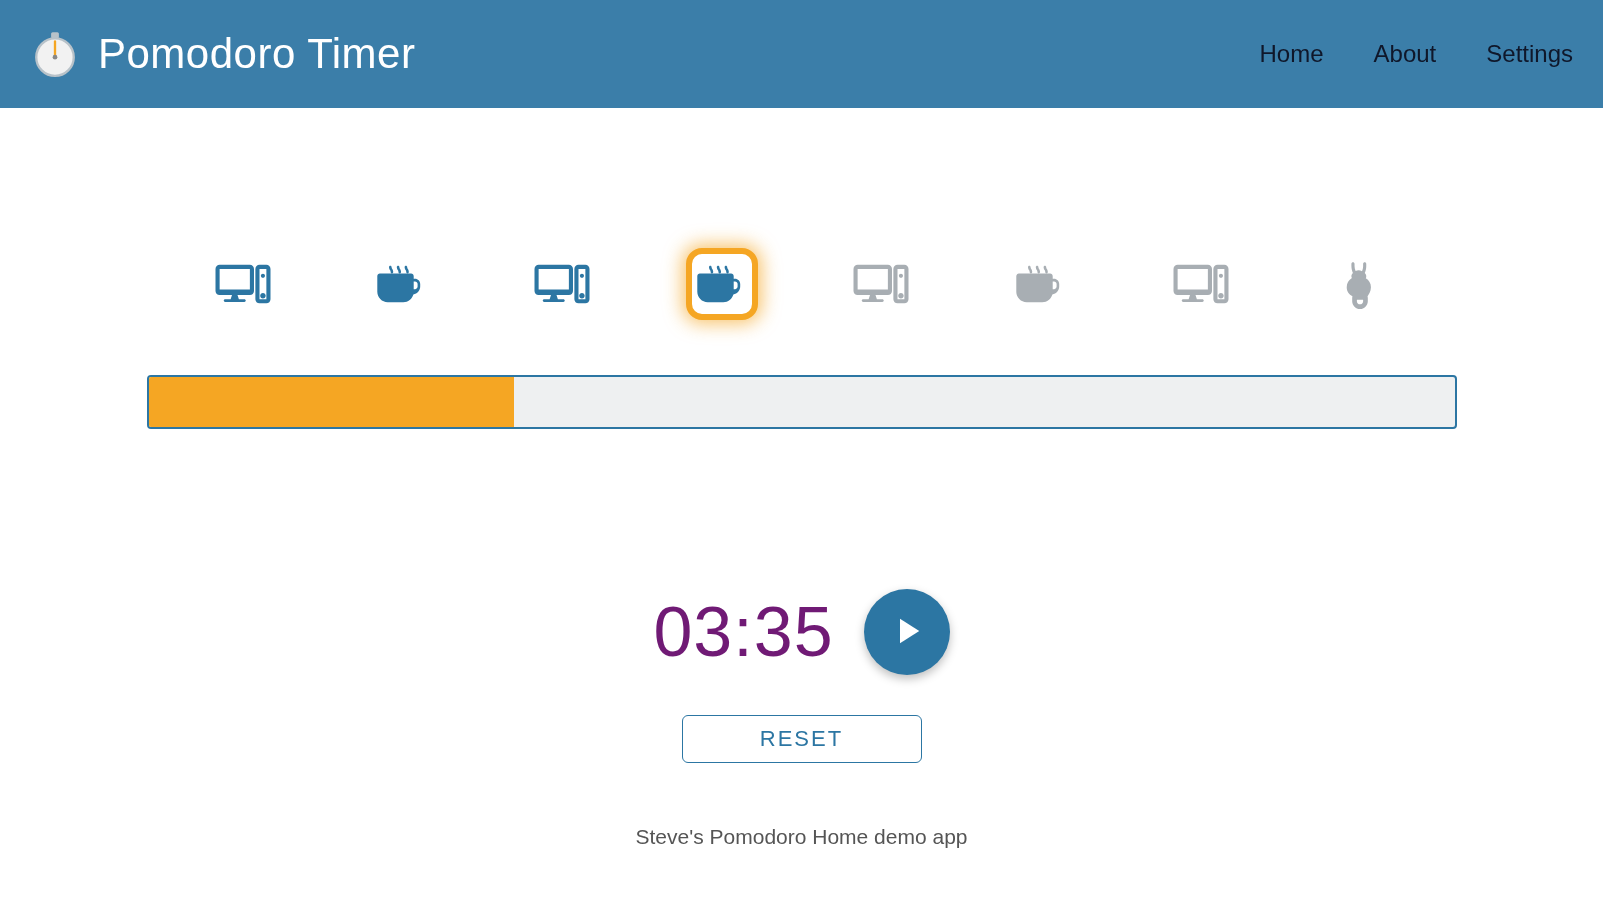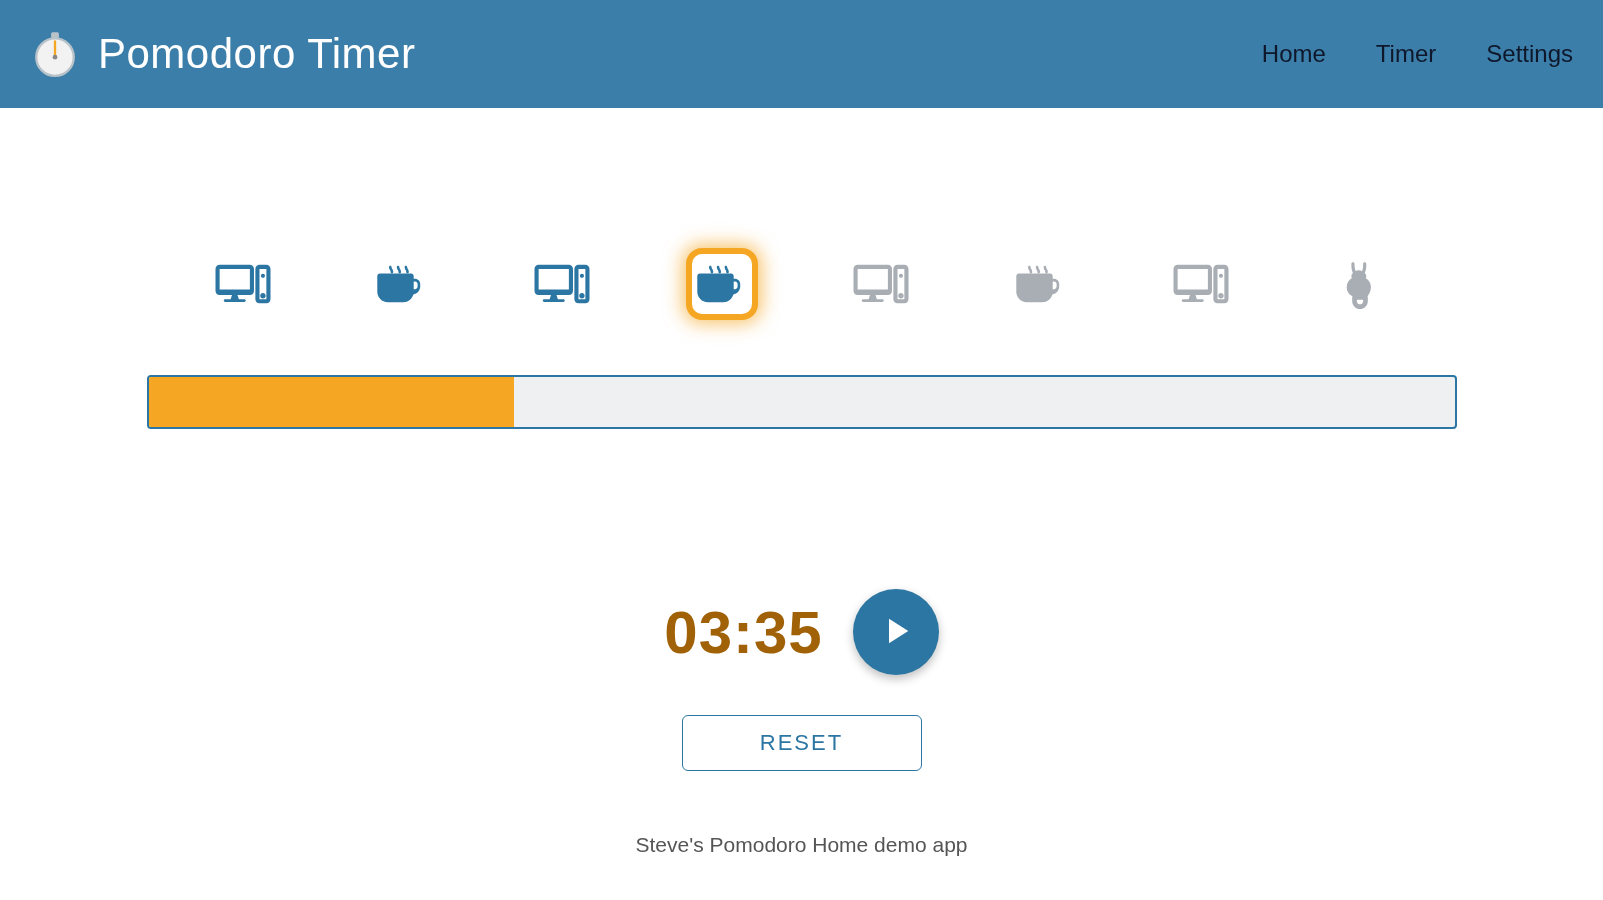--- a/index.html
+++ b/index.html
@@ -85,42 +85,42 @@
     flex-direction: column;
     align-items: center;
     gap: 40px;
   }
   .timer-line {
     display: flex;
     align-items: center;
     gap: 30px;
   }
   .time-display {
-    font-size: 60px;
-    font-weight: 700;
-    color: #a16207;
+    font-size: 70px;
+    font-weight: 400;
+    color: #701a75;
     font-variant-numeric: tabular-nums;
     letter-spacing: 1px;
   }
   .play-btn {
     width: 86px;
     height: 86px;
     border-radius: 50%;
     background: #2c76a3;
     border: none;
     display: flex;
     align-items: center;
     justify-content: center;
     cursor: pointer;
     box-shadow: 0 4px 10px rgba(0,0,0,0.25);
   }
   .play-btn svg { fill: #fff; }
   .reset-btn {
     width: 240px;
-    height: 56px;
+    height: 48px;
     background: #fff;
     border: 1.5px solid #2c76a3;
     border-radius: 6px;
     color: #2c76a3;
     font-size: 22px;
     letter-spacing: 2px;
     cursor: pointer;
   }
   .footer-text {
     margin-top: 22px;
@@ -139,21 +139,21 @@
         <circle cx="32" cy="36" r="24" fill="#f2f2f2" stroke="#b8c2c9" stroke-width="3"></circle>
         <rect x="27" y="4" width="10" height="8" rx="2" fill="#b8c2c9"></rect>
         <line x1="32" y1="36" x2="32" y2="16" stroke="#f5a623" stroke-width="3" stroke-linecap="round"></line>
         <circle cx="32" cy="36" r="3" fill="#888"></circle>
       </svg>
     </span>
     <h1>Pomodoro Timer</h1>
   </div>
   <nav class="nav">
     <a>Home</a>
-    <a>Timer</a>
+    <a>About</a>
     <a>Settings</a>
   </nav>
 </header>
 
 <main class="main">
 
   <div class="phase-row" id="phase-row">
       <div class="phase done">
         <svg viewBox="0 0 640 512" width="58" height="44">
           <path d="M400 32H48C21.5 32 0 53.5 0 80v256c0 26.5 21.5 48 48 48h144l-16 48H112c-8.8 0-16 7.2-16 16s7.2 16 16 16h224c8.8 0 16-7.2 16-16s-7.2-16-16-16h-64l-16-48h144c26.5 0 48-21.5 48-48V80c0-26.5-21.5-48-48-48zm0 288H48V80h352v240zM592 32h-80c-26.5 0-48 21.5-48 48v352c0 26.5 21.5 48 48 48h80c26.5 0 48-21.5 48-48V80c0-26.5-21.5-48-48-48zm0 400h-80V80h80v352zm-40-296c-13.3 0-24 10.7-24 24s10.7 24 24 24 24-10.7 24-24-10.7-24-24-24zm0 288c-17.7 0-32-14.3-32-32s14.3-32 32-32 32 14.3 32 32-14.3 32-32 32z"></path>

